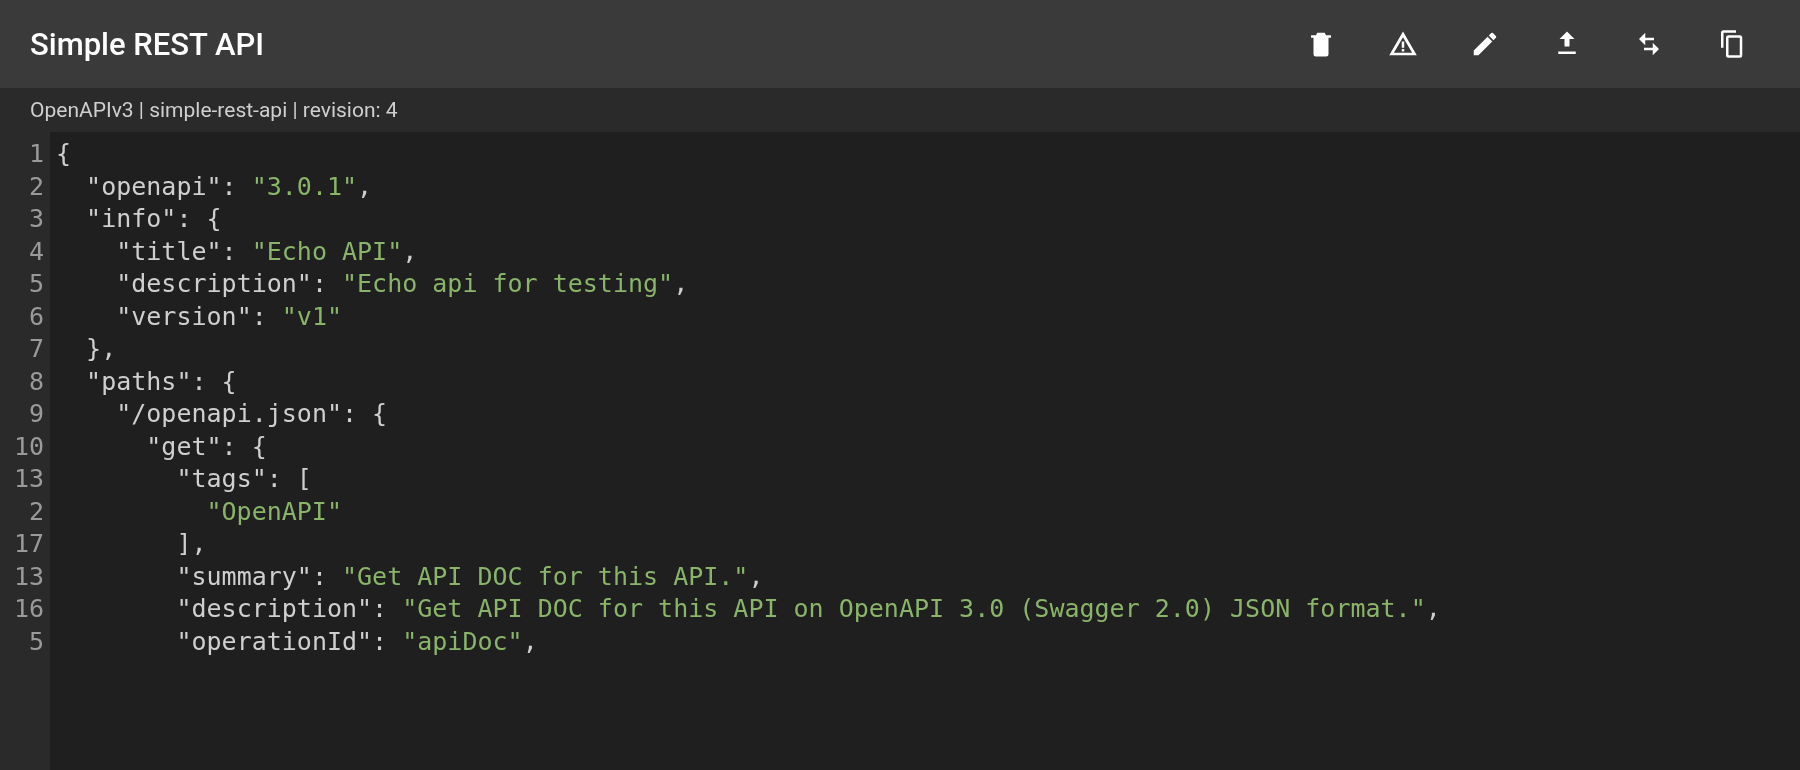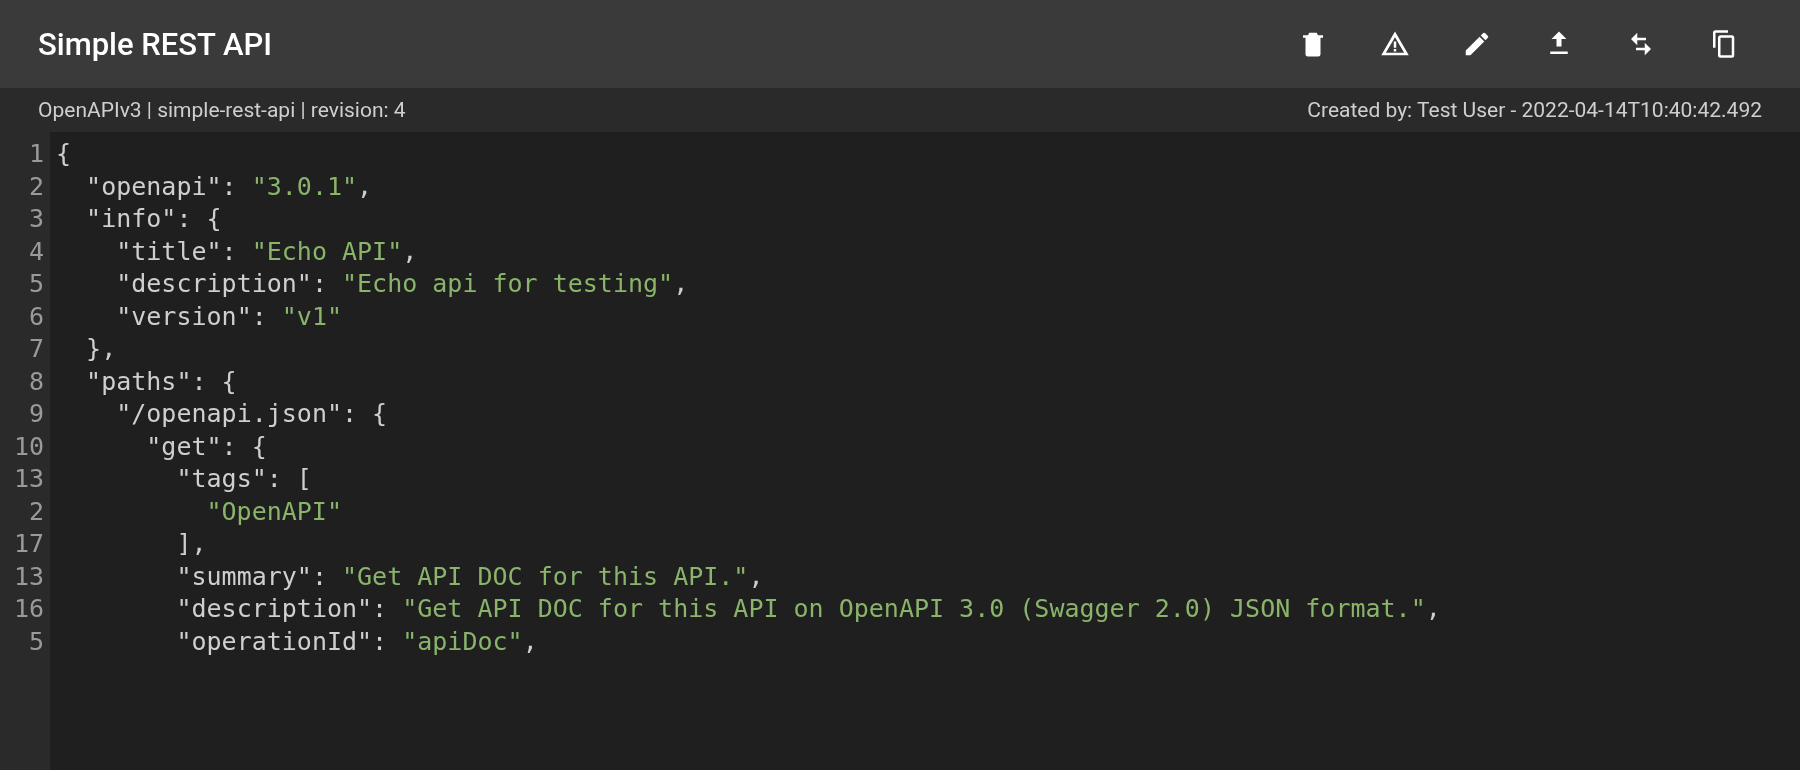--- a/index.html
+++ b/index.html
@@ -8,21 +8,21 @@
       background: #1f1f1f;
       font-family: -apple-system, BlinkMacSystemFont, "Segoe UI", Roboto, Helvetica, Arial, sans-serif;
       color: #cfcfcf;
       overflow: hidden;
     }
     .titlebar {
       height: 88px;
       background: #3a3a3a;
       display: flex;
       align-items: center;
-      padding: 0 38px;
+      padding: 0 30px;
       justify-content: space-between;
     }
     .title {
       color: #ffffff;
       font-size: 31px;
       font-weight: 500;
     }
     .toolbar {
       display: flex;
       gap: 52px;
@@ -39,21 +39,21 @@
       fill: #ffffff;
       color: #ffffff;
     }
     .toolbar .icon-btn svg { width: 30px; height: 30px; }
     .metabar {
       height: 44px;
       background: #2a2a2a;
       display: flex;
       align-items: center;
       justify-content: space-between;
-      padding: 0 38px;
+      padding: 0 30px;
       font-size: 21px;
       color: #cfcfcf;
     }
     .editor {
       background: #1f1f1f;
       font-family: "SF Mono", Menlo, Monaco, Consolas, monospace;
       font-size: 25px;
       line-height: 32.5px;
       display: flex;
       height: calc(100% - 132px);
@@ -114,21 +114,20 @@
     <div class="icon-btn">
       <svg viewBox="0 0 24 24">
           <path d="M16 1H6a2 2 0 0 0-2 2v12h2V3h10V1zm3 4H10a2 2 0 0 0-2 2v14a2 2 0 0 0 2 2h9a2 2 0 0 0 2-2V7a2 2 0 0 0-2-2zm0 16H10V7h9v14z"></path>
         </svg>
     </div>
   </div>
 </div>
 
 <div class="metabar">
   <div>OpenAPIv3 | simple-rest-api | revision: 4</div>
-  <div>Created by: Test User - 2022-04-14T10:40:42.492</div>
 </div>
 
 <div class="editor">
   <div class="gutter" id="gutter">
       <div class="ln">1</div>
       <div class="ln">2</div>
       <div class="ln">3</div>
       <div class="ln">4</div>
       <div class="ln">5</div>
       <div class="ln">6</div>

